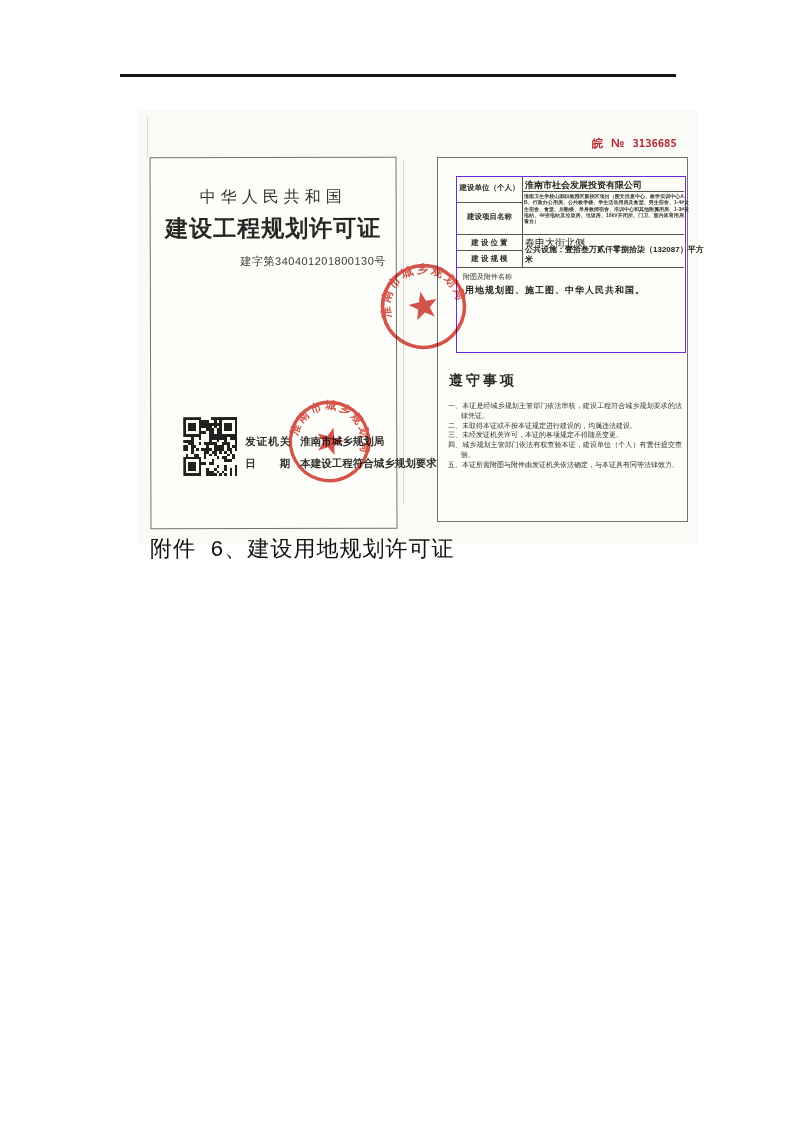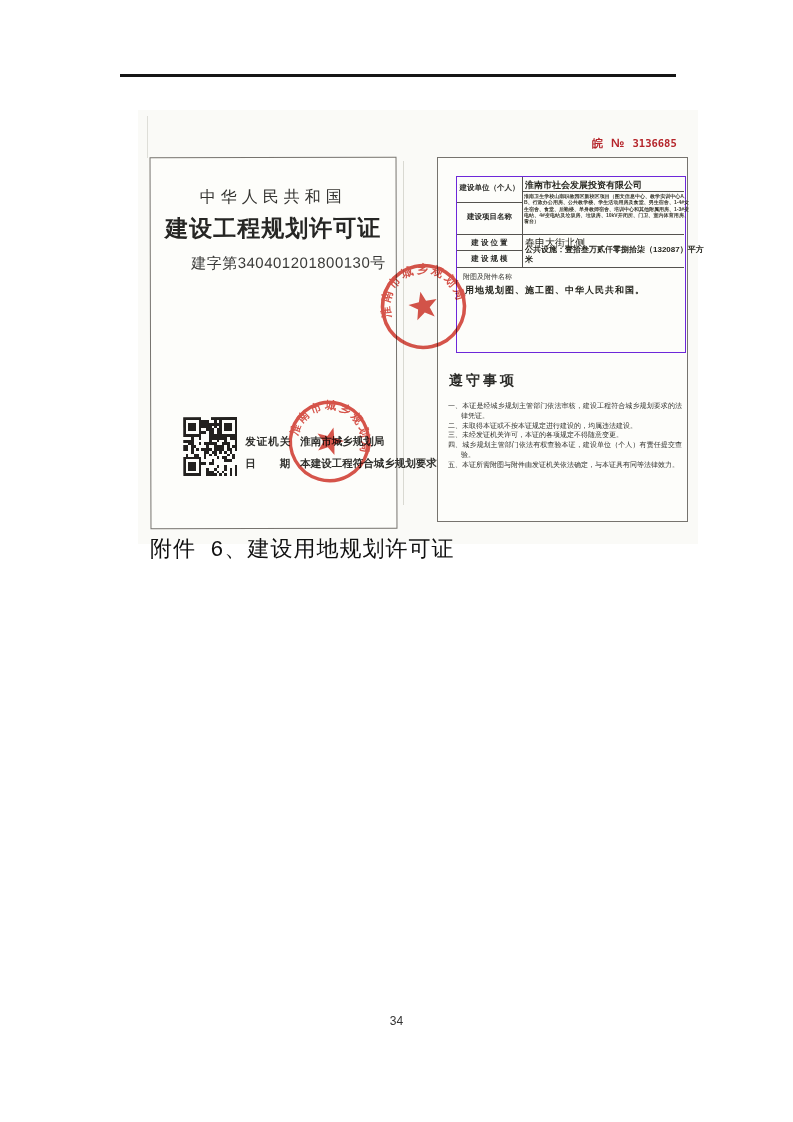--- a/index.html
+++ b/index.html
@@ -13,21 +13,21 @@
   .scan-bg{left:138px;top:110px;width:560px;height:434px;background:#fafaf7;}
   .edge-v1{left:403px;top:161px;width:1px;height:344px;background:#d9d9d2;}
   .edge-v2{left:147px;top:116px;width:1px;height:42px;background:#deded8;}
 
   .page{background:#fdfdfa;border:1px solid #76736e;}
   .page-left{left:150px;top:157px;width:245px;height:370px;transform:rotate(-0.15deg);}
   .page-right{left:437px;top:157px;width:249px;height:363px;}
 
   .country{left:0;top:29px;width:100%;text-align:center;font-size:16px;letter-spacing:5px;font-weight:500;color:#33322f;}
   .cover-title{left:0;top:55px;width:100%;text-align:center;font-size:23px;font-weight:700;letter-spacing:1px;color:#262624;}
-  .serial{right:10px;top:96px;font-size:15px;color:#3a3a38;letter-spacing:0.5px;}
+  .serial{right:10px;top:96px;font-size:11px;color:#3a3a38;letter-spacing:0.5px;}
   .cover-body{left:10px;top:143px;width:227px;font-size:13.5px;line-height:17.5px;font-weight:600;
               text-indent:2em;text-align:justify;color:#2e2e2b;letter-spacing:0.5px;}
   .qr{left:32px;top:259px;width:54px;height:59px;}
   .qr svg{width:100%;height:100%;}
   .qr rect{fill:#23211f;}
   .issue-row{font-size:10.5px;color:#2e2e2b;white-space:nowrap;display:flex;font-weight:600;}
   .issue-row .lbl{letter-spacing:1px;margin-right:9px;}
   .row-issuer{left:94px;top:277px;}
   .row-date{left:94px;top:299px;}
 
@@ -381,15 +381,14 @@
       <circle cx="50" cy="50" r="46"></circle>
       <path class="star" d="M50,33 L54.11,44.34 L66.17,44.75 L56.66,52.16 L59.99,63.75 L50,57 L40.01,63.75 L43.34,52.16 L33.83,44.75 L45.89,44.34 Z"></path>
       <defs>
           <path id="arcB" d="M 12,50 A 38,38 0 0 1 88,50"></path>
         </defs>
       <text><textPath href="#arcB" startOffset="50%" text-anchor="middle">淮南市城乡规划局</textPath></text>
     </svg>
   </div>
 
   <div class="abs caption">附件 6、建设用地规划许可证</div>
-  <div class="abs page-num">34</div>
 
 </div>
 
 </body></html>

